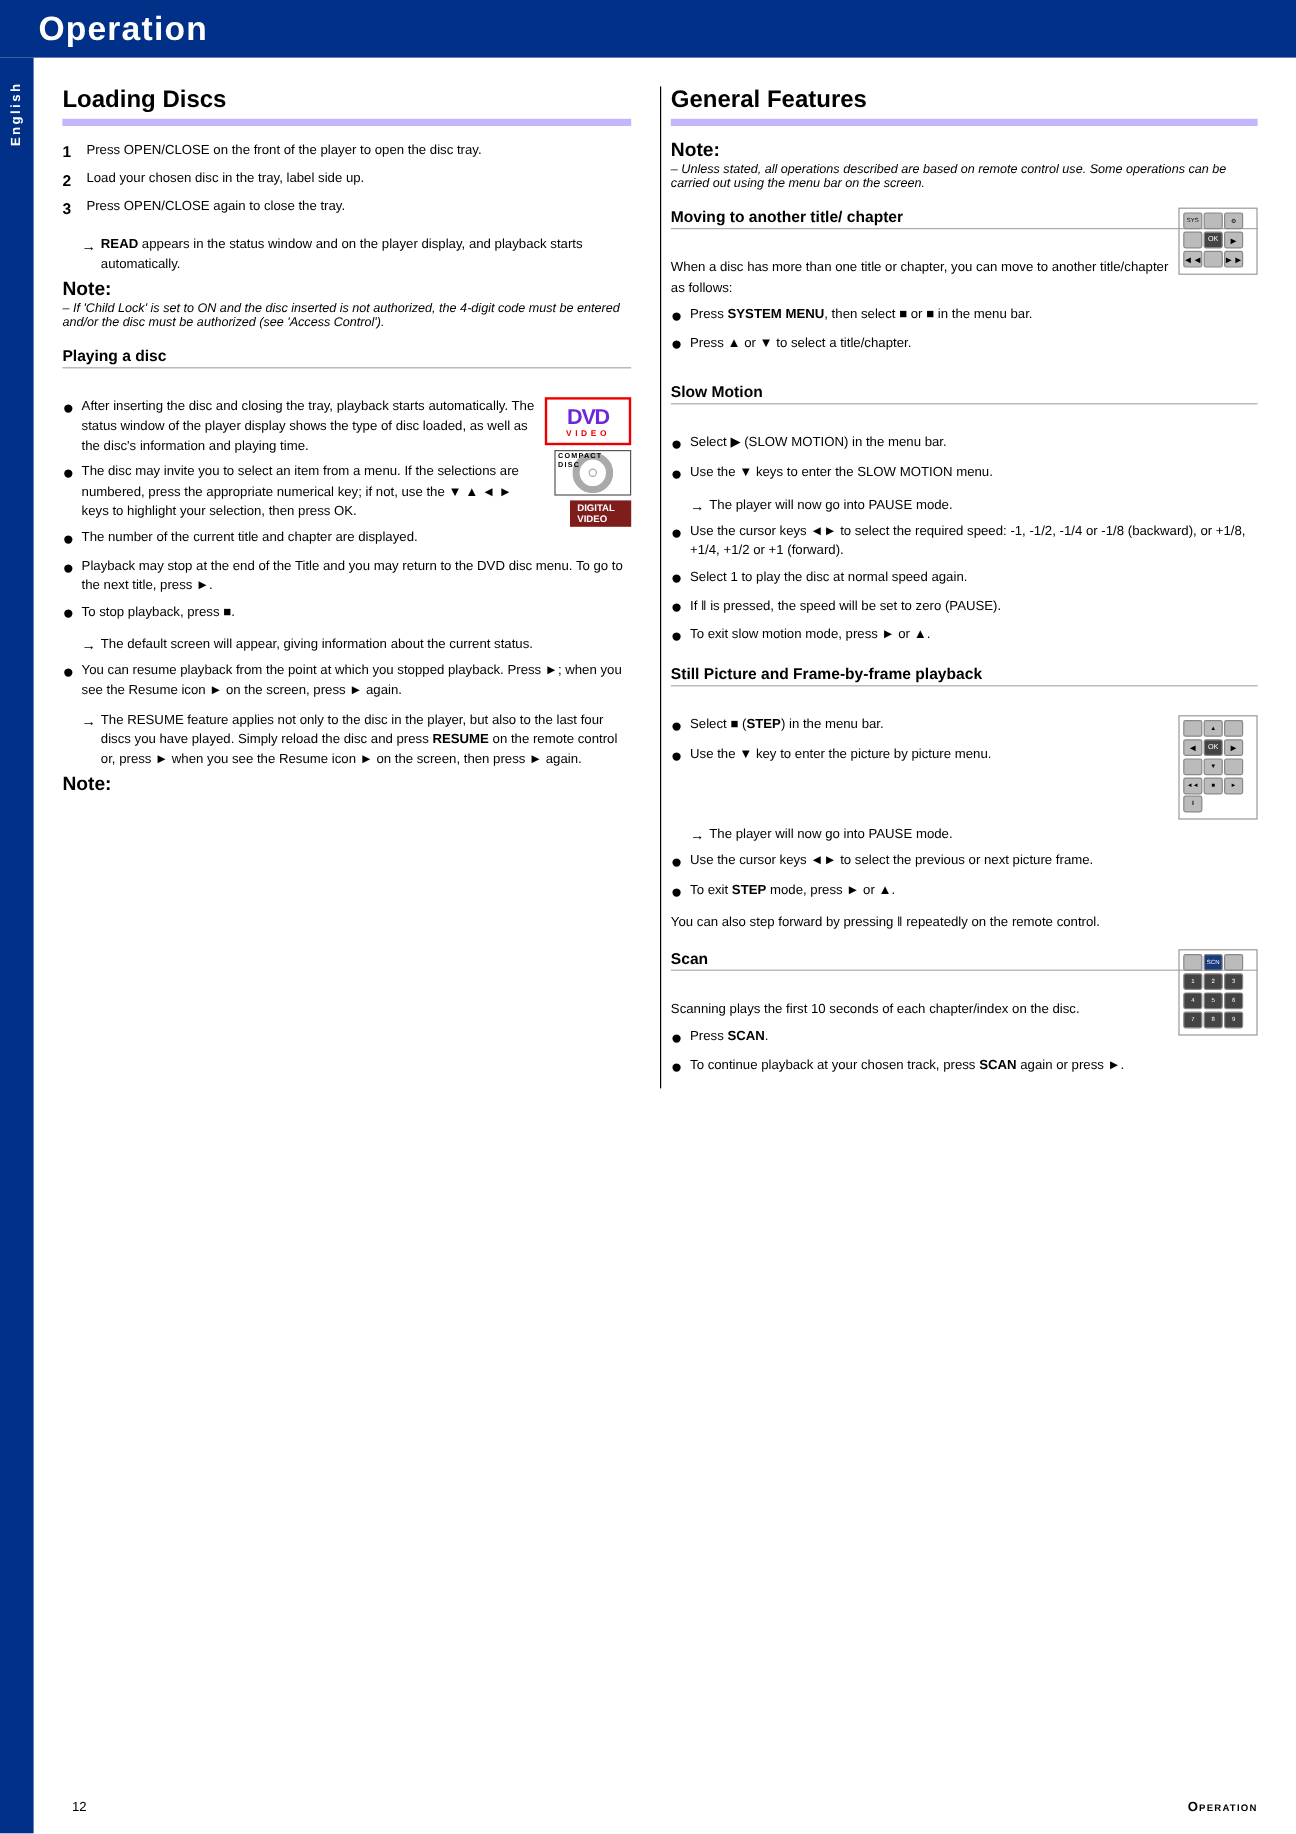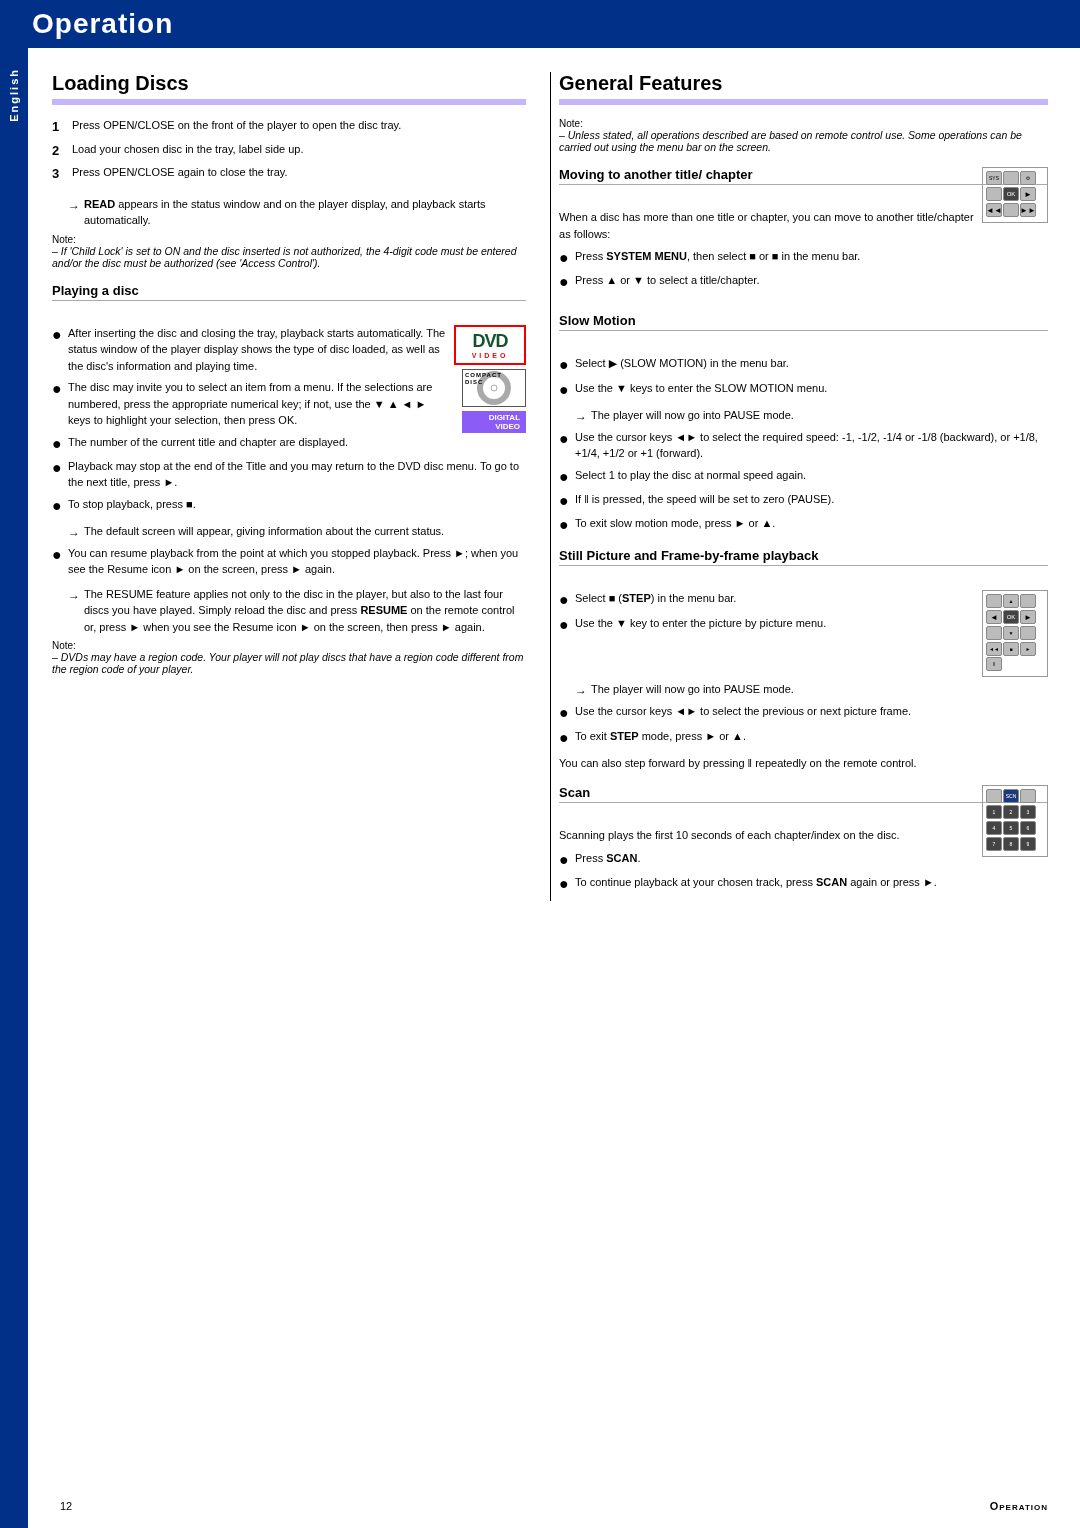--- a/index.html
+++ b/index.html
@@ -139,22 +139,22 @@
     }
     
     .note {
       font-style: italic;
       font-size: 10.5px;
       margin-bottom: 8px;
       margin-top: 4px;
     }
     .note-label {
       font-style: normal;
-      font-weight: normal;
-      font-size: 10px;
+      font-weight: bold;
+      font-size: 16px;
     }
     
     .disc-logos {
       float: right;
       margin-left: 8px;
       margin-bottom: 8px;
       display: flex;
       flex-direction: column;
       gap: 4px;
       align-items: flex-end;
@@ -163,21 +163,21 @@
       width: 72px;
       height: 40px;
       border: 2px solid #e00;
       display: flex;
       flex-direction: column;
       align-items: center;
       justify-content: center;
       position: relative;
     }
     .dvd-text {
-      color: #14532d;
+      color: #6d28d9;
       font-size: 18px;
       font-weight: 900;
       letter-spacing: -1px;
     }
     .video-label {
       color: #e00;
       font-size: 7px;
       letter-spacing: 3px;
       font-weight: bold;
     }
@@ -194,27 +194,27 @@
     .compact-label {
       font-size: 6px;
       font-weight: bold;
       letter-spacing: 1px;
       line-height: 1.3;
       position: absolute;
       top: 2px;
       left: 2px;
     }
     .digital-badge {
-      background: #8b5cf6;
+      background: #7f1d1d;
       color: #fff;
       font-size: 8px;
       font-weight: bold;
       padding: 2px 6px;
-      width: 64px;
-      text-align: right;
+      width: 51px;
+      text-align: left;
     }
     
     .b { font-weight: bold; }
     
     .footer {
       position: absolute;
       bottom: 16px;
       left: 28px;
       right: 0;
       display: flex;
@@ -359,21 +359,20 @@
           </li>
         </ul>
 
         <div class="arrow-text">
           <span class="arrow">→</span>
           <span>The RESUME feature applies not only to the disc in the player, but also to the last four discs you have played. Simply reload the disc and press <span class="b">RESUME</span> on the remote control or, press ► when you see the Resume icon ► on the screen, then press ► again.</span>
         </div>
 
         <div class="note mt4">
           <span class="note-label">Note:</span><br>
-          <em>– DVDs may have a region code. Your player will not play discs that have a region code different from the region code of your player.</em>
         </div>
       </div>
 
     </div>
 
     <div class="right-col">
 
       <div>
         <div class="section-title">General Features</div>
 

